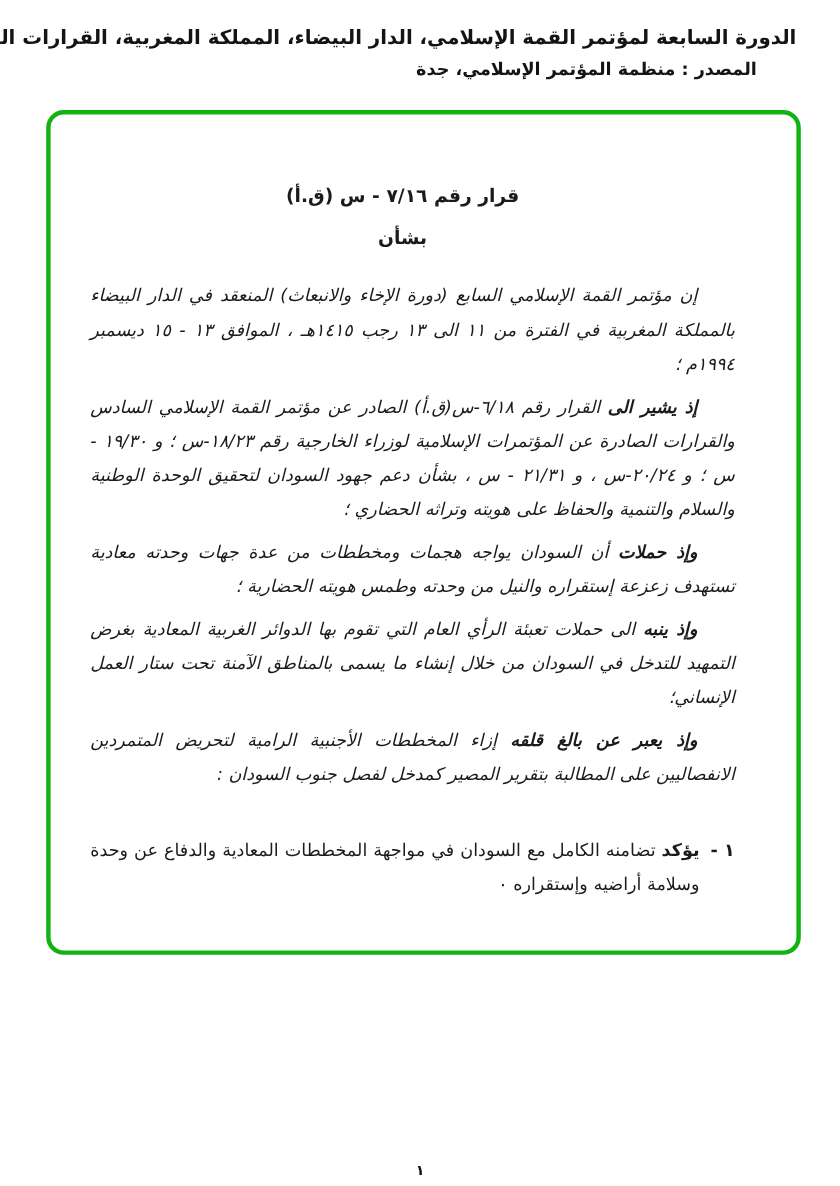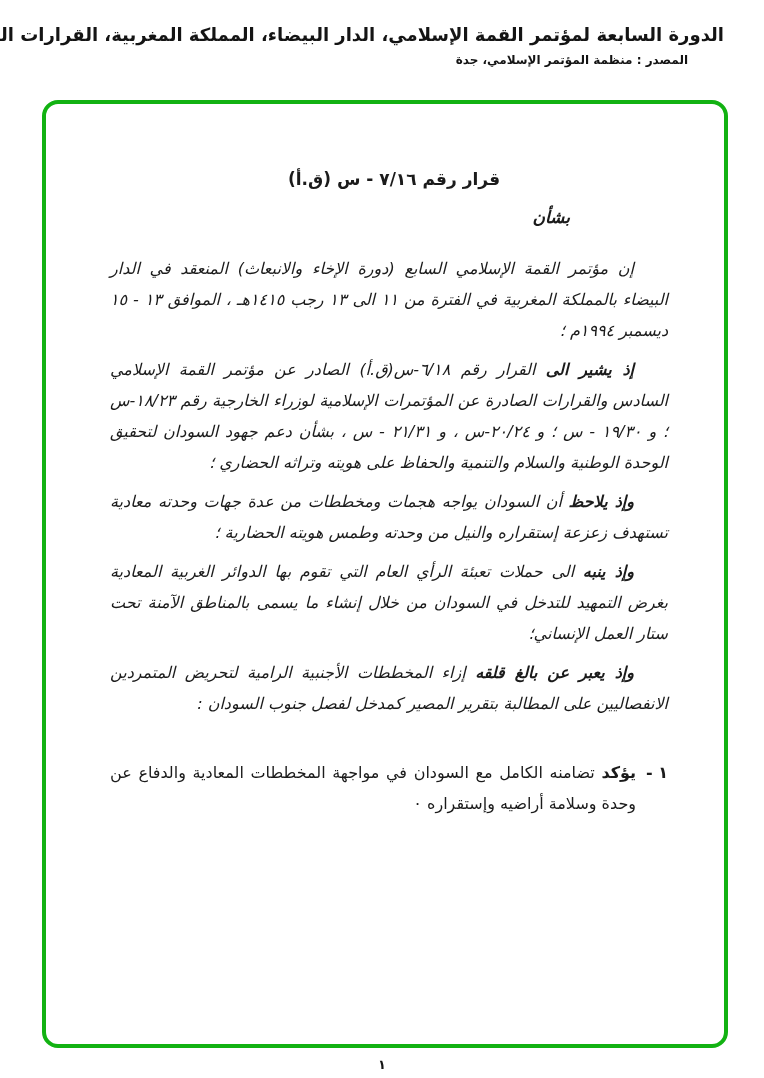--- a/index.html
+++ b/index.html
@@ -17,54 +17,54 @@
   
   .hdr { position: absolute; top: 24px; left: 0; right: 0; direction: rtl; }
   .hdr1 {
     font-size: 18px;
     font-weight: bold;
     text-align: center;
     padding: 0 40px;
     white-space: nowrap;
   }
   .hdr2 {
-    font-size: 12px;
+    font-size: 16px;
     font-weight: bold;
     text-align: right;
     padding-right: 76px;
     margin-top: 8px;
   }
 
   
   .frame {
     position: absolute;
     left: 42px;
     top: 100px;
     width: 686px;
-    height: 948px;
+    height: 768px;
     border: 4px solid #12b212;
     border-radius: 16px;
-    padding: 58px 56px 0 64px;
+    padding: 58px 56px 0 36px;
     direction: rtl;
     overflow: hidden;
   }
 
   
   .titleblock {
     direction: rtl;
     width: 352px;
     margin-left: 108px;
     margin-right: auto;
     font-weight: bold;
     font-size: 17px;
     line-height: 35px;
     color: #1b1b1b;
   }
   .t-num  { text-align: center; margin-bottom: 3px; }
-  .t-line { text-align: right; font-style: italic; }
+  .t-line { text-align: center; }
 
   
   .body {
     margin-top: 18px;
     font-size: 16px;
     line-height: 31px;
     text-align: justify;
     color: #1b1b1b;
   }
   .para { margin: 0 0 8px 0; text-indent: 34px; font-style: italic; }
@@ -109,21 +109,21 @@
       <div class="t-line">بشأن</div>
     </div>
 
     <div class="body">
 
       <p class="para"><span>إن مؤتمر القمة الإسلامي السابع (دورة الإخاء والانبعاث) المنعقد في الدار البيضاء بالمملكة المغربية في الفترة من ١١ الى ١٣ رجب ١٤١٥هـ ، الموافق ١٣ - ١٥ ديسمبر ١٩٩٤م ؛</span></p>
 
       <p class="para"><span class="lead">إذ يشير الى</span><span> القرار رقم ٦/١٨-س(ق.أ) الصادر عن مؤتمر القمة الإسلامي السادس والقرارات الصادرة عن المؤتمرات الإسلامية لوزراء الخارجية رقم ١٨/٢٣-س ؛ و ١٩/٣٠ - س ؛ و ٢٠/٢٤-س ، و ٢١/٣١ - س ، بشأن دعم جهود السودان لتحقيق الوحدة الوطنية والسلام والتنمية والحفاظ على هويته وتراثه الحضاري ؛</span></p>
 
 
-      <p class="para"><span class="lead">وإذ يلاحظ</span><span> أن السودان يواجه هجمات ومخططات من عدة جهات وحدته معادية تستهدف زعزعة إستقراره والنيل من وحدته وطمس هويته الحضارية ؛</span></p>
+      <p class="para"><span class="lead">وإذ حملات</span><span> أن السودان يواجه هجمات ومخططات من عدة جهات وحدته معادية تستهدف زعزعة إستقراره والنيل من وحدته وطمس هويته الحضارية ؛</span></p>
 
       <p class="para"><span class="lead">وإذ ينبه</span><span> الى حملات تعبئة الرأي العام التي تقوم بها الدوائر الغربية المعادية بغرض التمهيد للتدخل في السودان من خلال إنشاء ما يسمى بالمناطق الآمنة تحت ستار العمل الإنساني؛</span></p>
 
       <p class="para"><span class="lead">وإذ يعبر عن بالغ قلقه</span><span> إزاء المخططات الأجنبية الرامية لتحريض المتمردين الانفصاليين على المطالبة بتقرير المصير كمدخل لفصل جنوب السودان :</span></p>
 
       <div class="item">
         <span class="num">١ -</span>
         <span class="content"><span class="lead">يؤكد</span><span> تضامنه الكامل مع السودان في مواجهة المخططات المعادية والدفاع عن وحدة وسلامة أراضيه وإستقراره ٠</span></span>
       </div>
 

